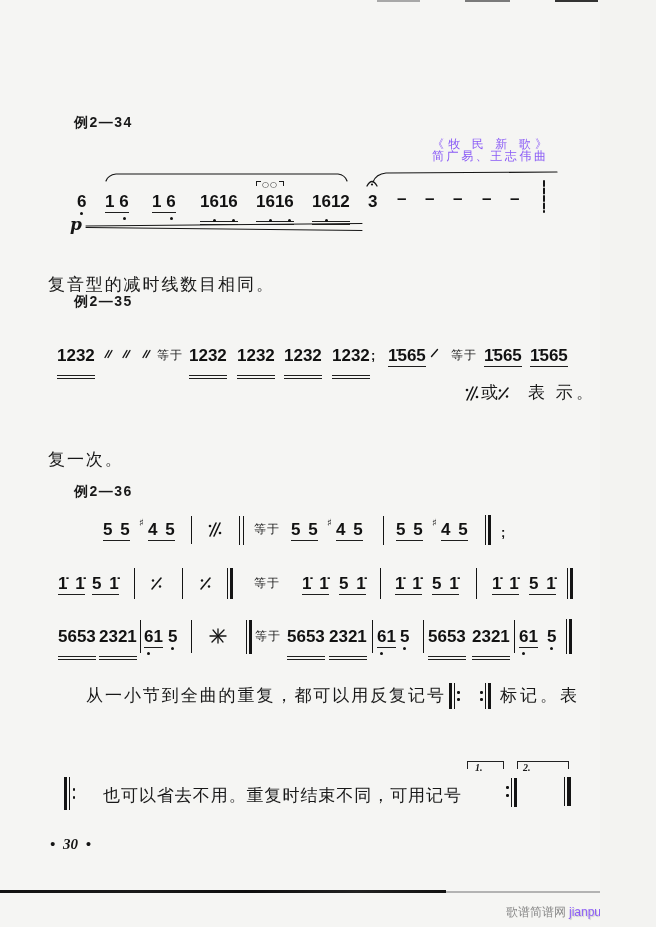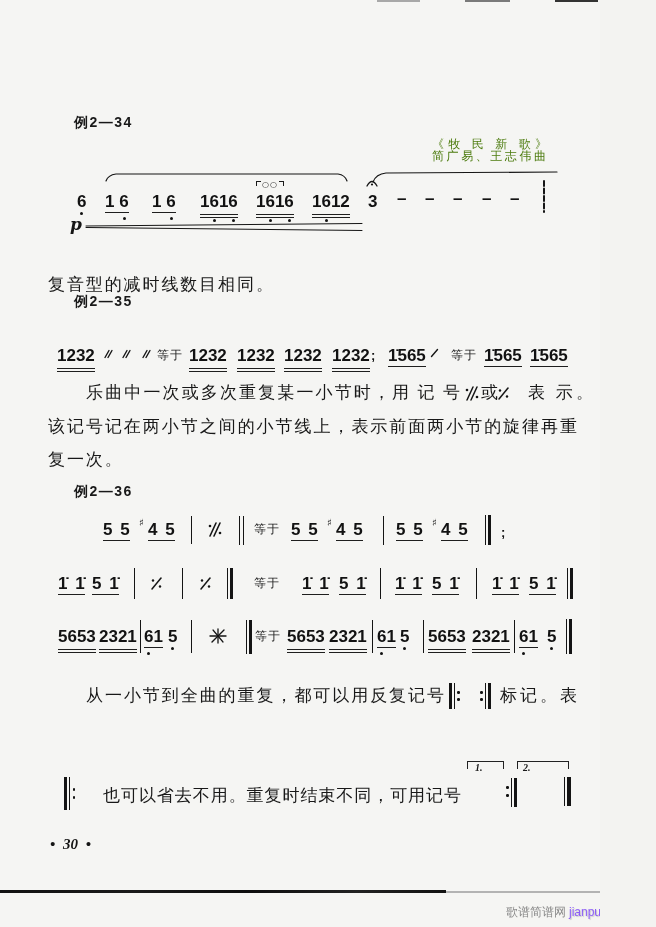--- a/index.html
+++ b/index.html
@@ -9,29 +9,29 @@
     font-family: "Liberation Serif", serif;
   }
   .abs { position: absolute; }
   .artifact { position: absolute; top: 0; height: 2px; }
   .lbl {
     position: absolute; font-family: "Liberation Sans", sans-serif; font-weight: bold;
     font-size: 14px; line-height: 14px; letter-spacing: 1.5px; white-space: nowrap; color: #181818;
   }
   .src {
     position: absolute; font-family: "Liberation Serif", serif; font-size: 12px; line-height: 14px;
-    text-align: justify; text-align-last: justify; color: #4d7c0f;
+    text-align: justify; text-align-last: justify; color: #8b5cf6;
   }
   .n {
     position: absolute; font-family: "Liberation Sans", sans-serif; font-weight: bold;
     font-size: 17px; line-height: 17px; white-space: pre; color: #121212;
   }
   .ws { word-spacing: 3px; }
   .u1 { border-bottom: 1.3px solid #1e1e1e; padding-bottom: 2px; }
-  .u2 { border-bottom: 4px double #1e1e1e; padding-bottom: 4px; }
+  .u2 { border-bottom: 4px double #1e1e1e; padding-bottom: 11px; }
   .sh {
     position: absolute; font-family: "DejaVu Sans", sans-serif; font-size: 10px; line-height: 10px;
     font-weight: bold; color: #151515;
   }
   .eq {
     position: absolute; font-family: "Liberation Serif", serif; font-size: 12px; line-height: 14px;
     letter-spacing: 1px; white-space: nowrap; color: #1a1a1a;
   }
   .dot { position: absolute; width: 3px; height: 3px; border-radius: 50%; background: #111; }
   .bar { position: absolute; width: 1.4px; background: #141414; }
@@ -149,35 +149,33 @@
   <span class="n u2" style="left:332px;top:347px;">1232</span>
   <span class="n" style="left:371px;top:347px;font-size:13px;">;</span>
   <span class="n u1" style="left:388px;top:347px;">1̇565</span>
   <svg class="icon" style="left:430px;top:349px;" width="9" height="8">
       <line x1="1.5" y1="7.5" x2="7.5" y2="0.5" stroke-width="1.4"></line>
     </svg>
   <span class="eq" style="left:451px;top:348px;">等于</span>
   <span class="n u1" style="left:484px;top:347px;">1̇565</span>
   <span class="n u1" style="left:530px;top:347px;">1̇565</span>
 
-  <div class="txt just" style="left:86px;top:383px;width:374px;">乐曲中一次或多次重复某一小节时，用 记 号</div>
   <svg class="icon" style="left:464px;top:386px;" width="16" height="15">
       <line x1="3" y1="14" x2="9" y2="1" stroke-width="1.5"></line>
       <line x1="7" y1="14" x2="13" y2="1" stroke-width="1.5"></line>
       <circle cx="3" cy="4" r="1.3"></circle>
       <circle cx="13" cy="11" r="1.3"></circle>
     </svg>
   <div class="txt" style="left:481px;top:383px;letter-spacing:0;">或</div>
   <svg class="icon" style="left:497px;top:387px;" width="13" height="13">
       <line x1="2" y1="12" x2="11" y2="1" stroke-width="1.5"></line>
       <circle cx="3" cy="3.5" r="1.2"></circle>
       <circle cx="10" cy="9.5" r="1.2"></circle>
     </svg>
   <div class="txt just" style="left:528px;top:383px;width:65px;">表 示。</div>
-  <div class="txt just" style="left:48px;top:417px;width:529px;">该记号记在两小节之间的小节线上，表示前面两小节的旋律再重</div>
   <div class="txt" style="left:48px;top:450px;">复一次。</div>
 
   <div class="lbl" style="left:74px;top:484px;">例2—36</div>
 
   <span class="n u1 ws" style="left:103px;top:521px;">5 5</span>
   <span class="sh" style="left:139px;top:518px;">♯</span>
   <span class="n u1 ws" style="left:148px;top:521px;">4 5</span>
   <div class="bar" style="left:191px;top:516px;height:28px;"></div>
   <svg class="icon" style="left:207px;top:522px;" width="16" height="15">
       <line x1="3" y1="14" x2="9" y2="1" stroke-width="1.6"></line>

